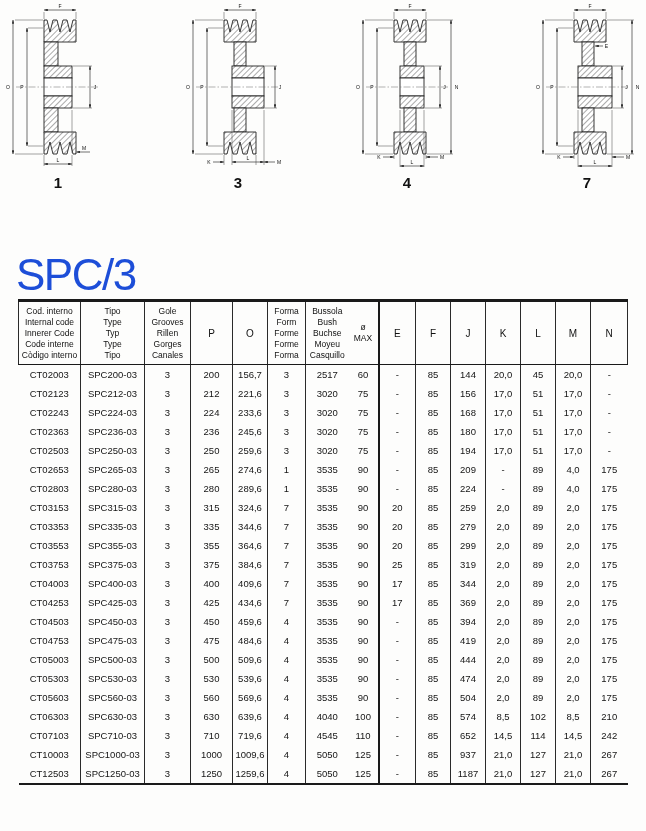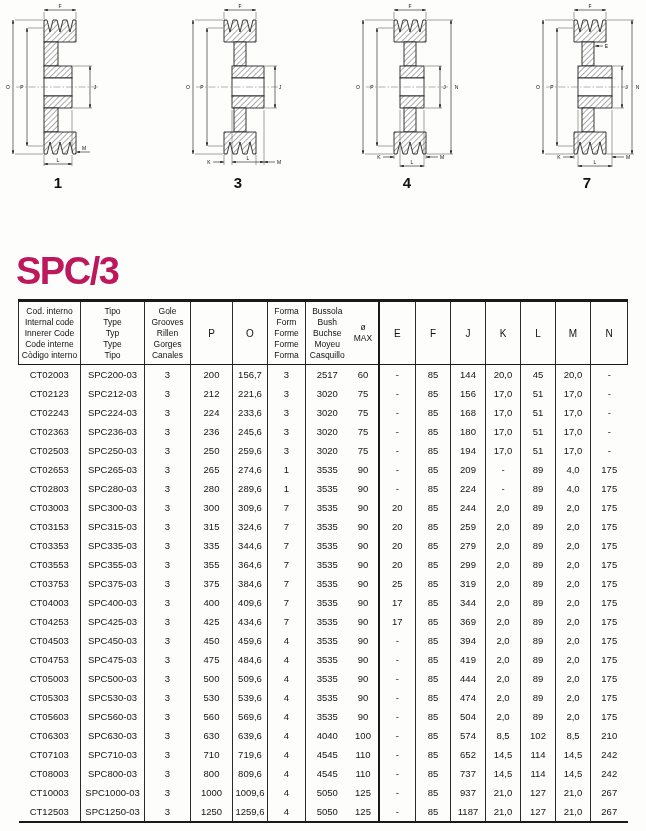--- a/index.html
+++ b/index.html
@@ -19,21 +19,21 @@
   .part{fill:url(#hatch);stroke:#222;stroke-width:.9;}
   .bore{fill:#ffffff;stroke:#222;stroke-width:.9;}
   .cl{stroke:#666;stroke-width:.5;stroke-dasharray:7 2 1.5 2;}
   .dim{stroke:#333;stroke-width:.7;marker-start:url(#ah);marker-end:url(#ah);fill:none;}
   .dimE{stroke:#333;stroke-width:.7;marker-end:url(#ah);fill:none;}
   .dimS{stroke:#333;stroke-width:.7;marker-start:url(#ah);fill:none;}
   .ext{stroke:#444;stroke-width:.5;}
   
   .page-title{
     position:absolute;left:16px;top:250px;
-    font-size:38px;font-weight:bold;letter-spacing:-1.5px;color:#be185d;
+    font-size:44px;font-weight:normal;letter-spacing:-1.5px;color:#1d4ed8;
   }
   
   .spec-table{
     position:absolute;left:18px;top:299px;width:609px;
     border-collapse:collapse;table-layout:fixed;
     border-top:3px solid #1a1a1a;border-bottom:2px solid #1a1a1a;
   }
   .spec-table th{
     font-weight:normal;font-size:8.5px;line-height:11px;white-space:pre-line;
     text-align:center;vertical-align:middle;height:62px;padding:0;
@@ -413,37 +413,20 @@
         <td class="c7">90</td>
         <td class="c8">-</td>
         <td class="c9">85</td>
         <td class="c10">224</td>
         <td class="c11">-</td>
         <td class="c12">89</td>
         <td class="c13">4,0</td>
         <td class="c14">175</td>
       </tr>
       <tr>
-        <td class="c0">CT03003</td>
-        <td class="c1">SPC300-03</td>
-        <td class="c2">3</td>
-        <td class="c3">300</td>
-        <td class="c4">309,6</td>
-        <td class="c5">7</td>
-        <td class="c6">3535</td>
-        <td class="c7">90</td>
-        <td class="c8">20</td>
-        <td class="c9">85</td>
-        <td class="c10">244</td>
-        <td class="c11">2,0</td>
-        <td class="c12">89</td>
-        <td class="c13">2,0</td>
-        <td class="c14">175</td>
-      </tr>
-      <tr>
         <td class="c0">CT03153</td>
         <td class="c1">SPC315-03</td>
         <td class="c2">3</td>
         <td class="c3">315</td>
         <td class="c4">324,6</td>
         <td class="c5">7</td>
         <td class="c6">3535</td>
         <td class="c7">90</td>
         <td class="c8">20</td>
         <td class="c9">85</td>
@@ -651,37 +634,20 @@
         <td class="c7">110</td>
         <td class="c8">-</td>
         <td class="c9">85</td>
         <td class="c10">652</td>
         <td class="c11">14,5</td>
         <td class="c12">114</td>
         <td class="c13">14,5</td>
         <td class="c14">242</td>
       </tr>
       <tr>
-        <td class="c0">CT08003</td>
-        <td class="c1">SPC800-03</td>
-        <td class="c2">3</td>
-        <td class="c3">800</td>
-        <td class="c4">809,6</td>
-        <td class="c5">4</td>
-        <td class="c6">4545</td>
-        <td class="c7">110</td>
-        <td class="c8">-</td>
-        <td class="c9">85</td>
-        <td class="c10">737</td>
-        <td class="c11">14,5</td>
-        <td class="c12">114</td>
-        <td class="c13">14,5</td>
-        <td class="c14">242</td>
-      </tr>
-      <tr>
         <td class="c0">CT10003</td>
         <td class="c1">SPC1000-03</td>
         <td class="c2">3</td>
         <td class="c3">1000</td>
         <td class="c4">1009,6</td>
         <td class="c5">4</td>
         <td class="c6">5050</td>
         <td class="c7">125</td>
         <td class="c8">-</td>
         <td class="c9">85</td>

